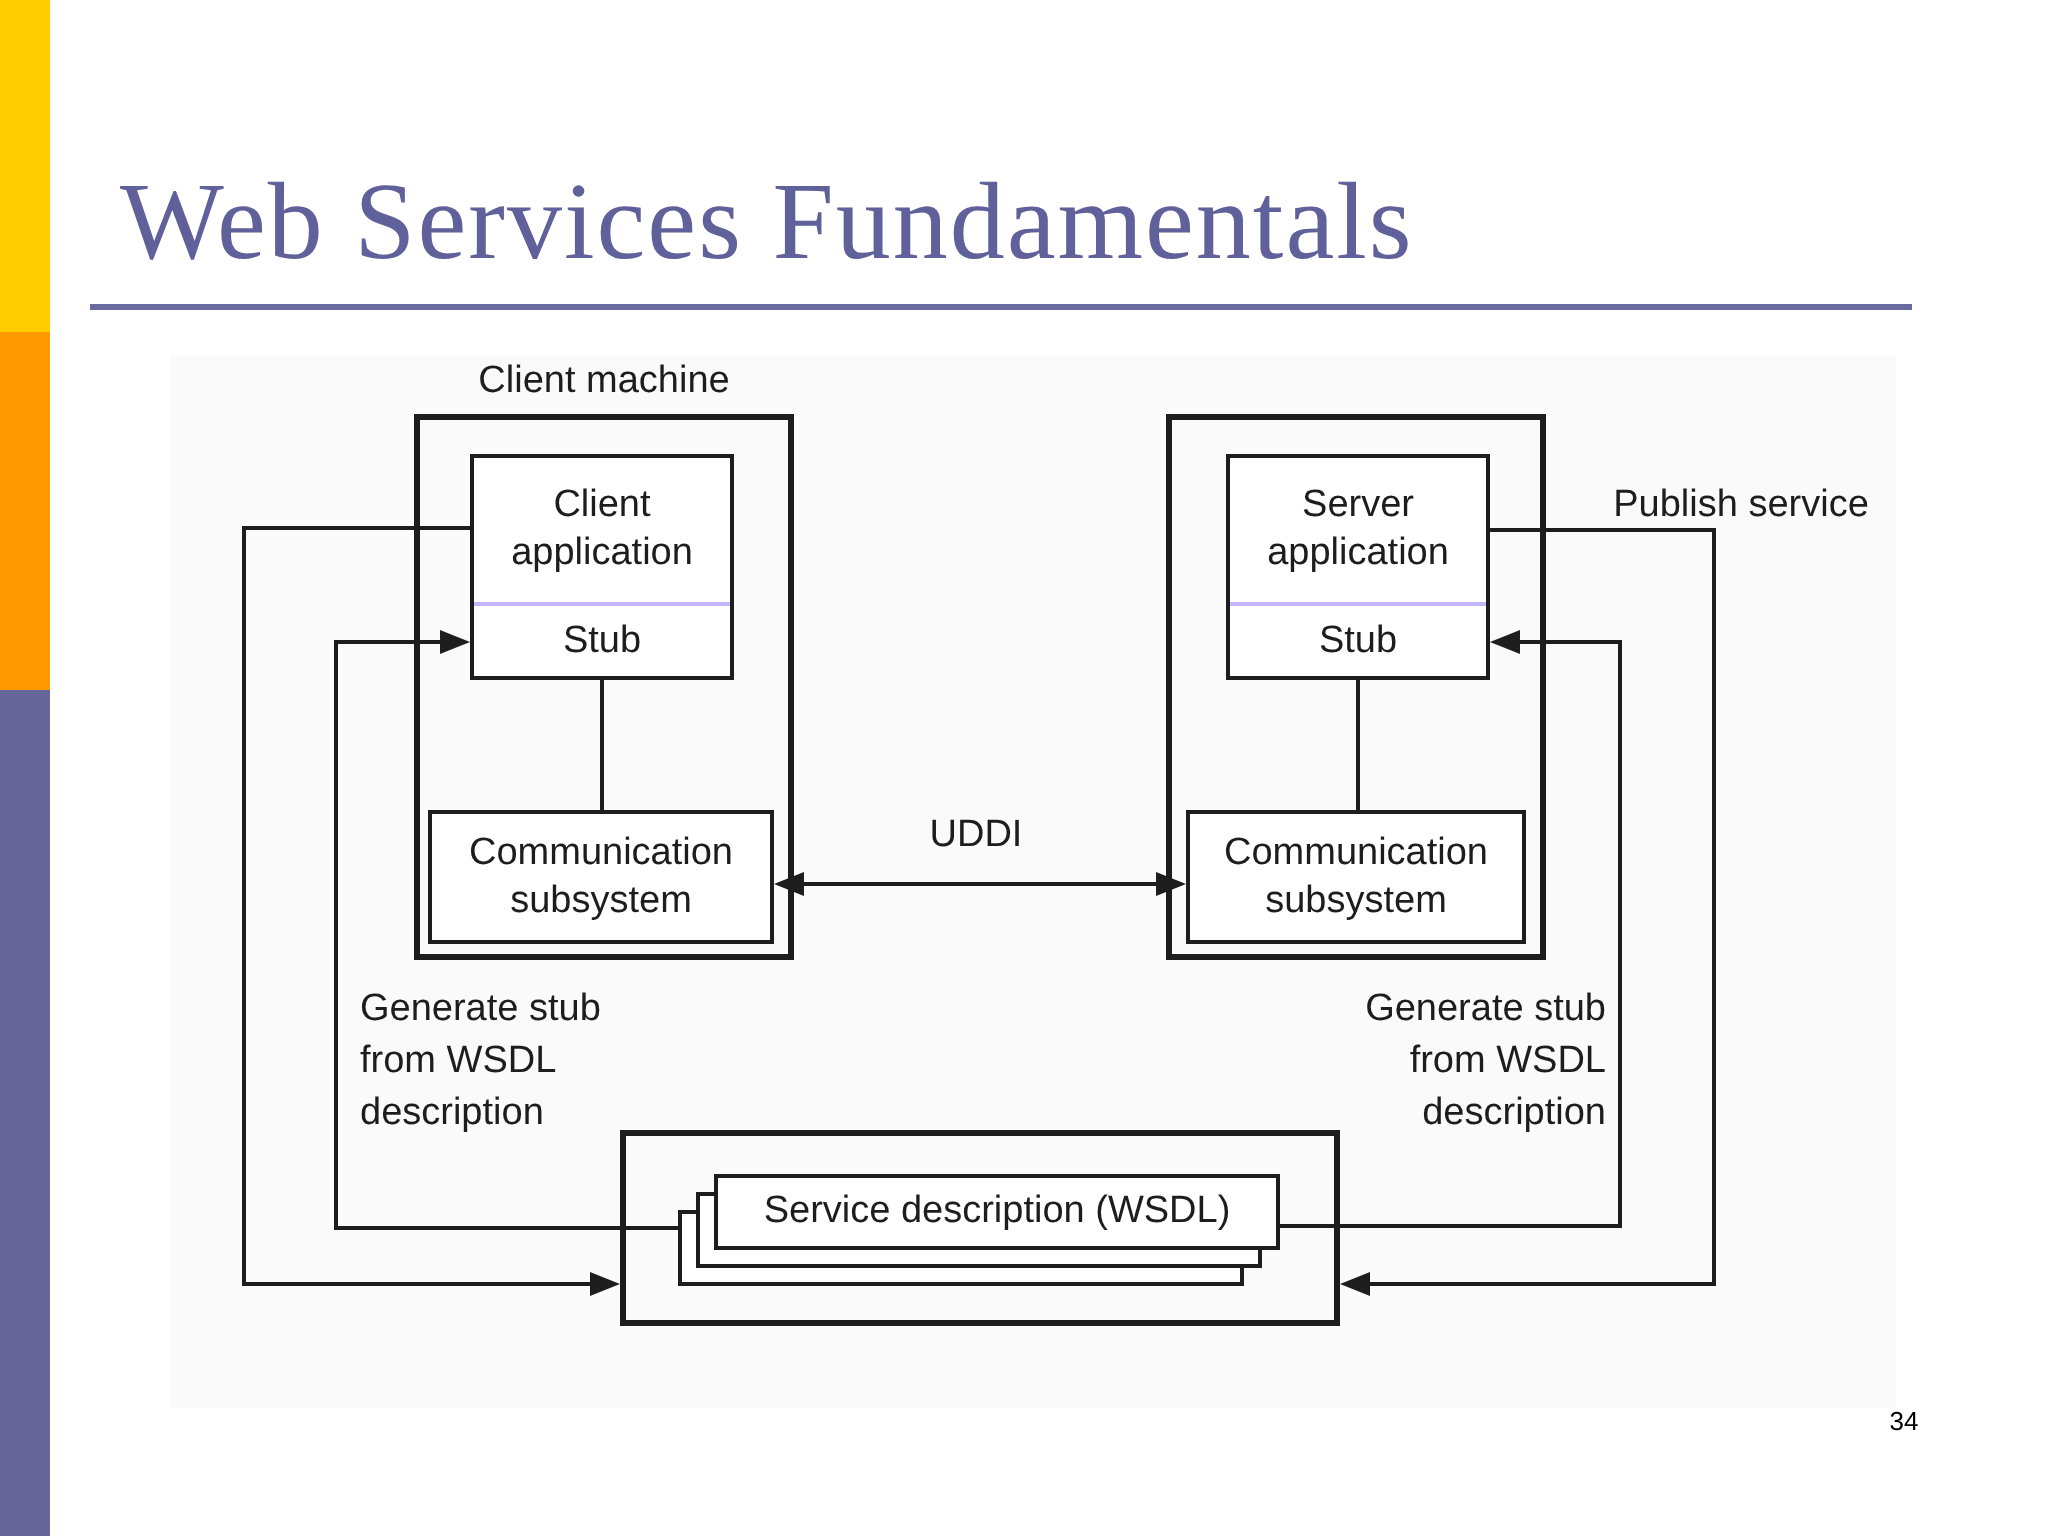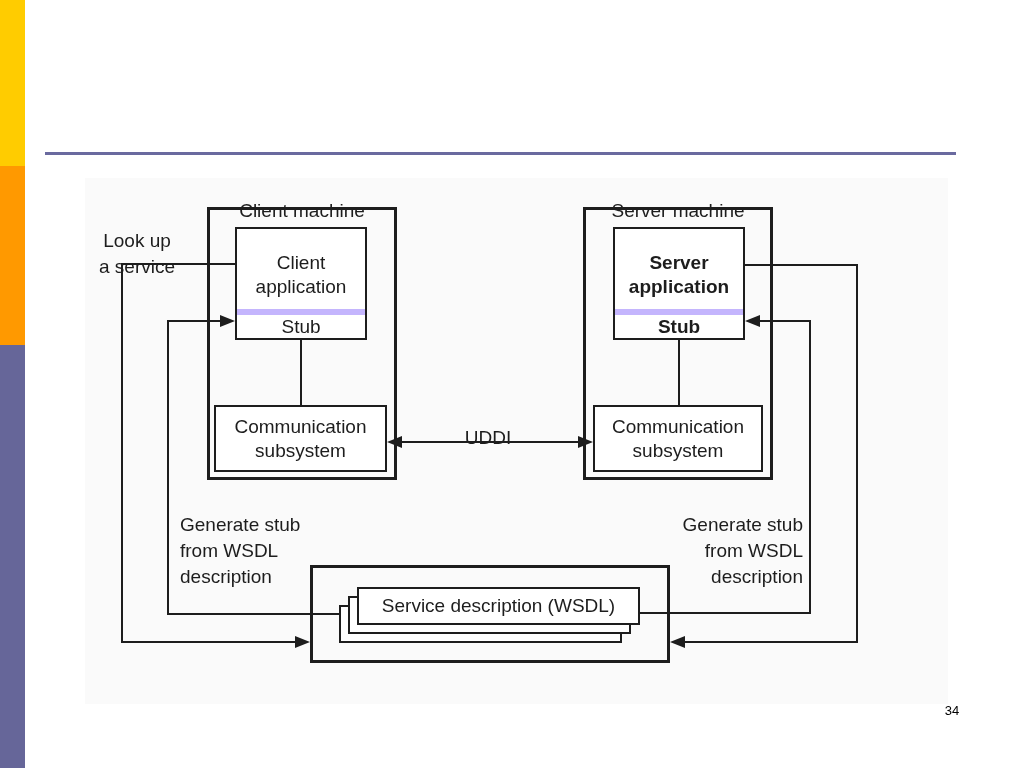--- a/index.html
+++ b/index.html
@@ -28,26 +28,26 @@
   .box {
     position:absolute; background:#ffffff; border:2px solid #1D1D1D;
     display:flex; align-items:center; justify-content:center;
     text-align:center; line-height:24px; white-space:pre-line;
   }
   .machine { background:transparent; border-width:3px; }
   .dirbox  { background:transparent; border-width:3px; }
 
   .appbox { display:flex; flex-direction:column; padding:0; }
   .app-top {
-    flex:0 0 74px; border-bottom:6px solid #c4b5fd; width:100%;
-    display:flex; align-items:center; justify-content:center; white-space:pre-line;margin-top:12px;
+    flex:0 0 74px; border-bottom:2px solid #c4b5fd; width:100%;
+    display:flex; align-items:center; justify-content:center; white-space:pre-line;
   }
   .app-stub { flex:1 1 auto; width:100%; display:flex; align-items:center; justify-content:center; }
 
-  .lbl { position:absolute; line-height:26px; white-space:pre-line;margin-top:20px; }
+  .lbl { position:absolute; line-height:26px; white-space:pre-line; }
   .ctr { text-align:center; }
   .rgt { text-align:right; }
 
   .ln  { position:absolute; background:#1D1D1D; }
 
   .tri { position:absolute; width:0; height:0; border-top:6px solid transparent; border-bottom:6px solid transparent; }
   .tri-r { border-left:15px solid #1D1D1D; }
   .tri-l { border-right:15px solid #1D1D1D; }
 
   .pagenum { position:absolute; left:938px; top:703px; width:28px; text-align:center;
@@ -55,70 +55,69 @@
 </style>
 </head>
 <body>
 
 <div class="slide">
 
   <div class="bar bar-y"></div>
   <div class="bar bar-o"></div>
   <div class="bar bar-p"></div>
 
+  <div class="title">Web Services Fundamentals</div>
   <div class="title-rule"></div>
 
   <div class="figure">
 
     <div class="lbl ctr" style="left:122px;top:0;width:190px;">Client machine</div>
-    <div class="lbl ctr" style="left:498px;top:0;width:190px;">Server machine</div>
 
     <div class="box machine" style="left:122px;top:29px;width:190px;height:273px;"></div>
     <div class="box machine" style="left:498px;top:29px;width:190px;height:273px;"></div>
 
     <div class="box appbox" style="left:150px;top:49px;width:132px;height:113px;">
       <div class="app-top">Client
 application</div>
       <div class="app-stub">Stub</div>
     </div>
 
-    <div class="box appbox" style="left:528px;top:49px;width:132px;height:113px;font-weight:bold;">
+    <div class="box appbox" style="left:528px;top:49px;width:132px;height:113px;">
       <div class="app-top">Server
 application</div>
       <div class="app-stub">Stub</div>
     </div>
 
     <div class="box" style="left:129px;top:227px;width:173px;height:67px;">Communication
 subsystem</div>
     <div class="box" style="left:508px;top:227px;width:170px;height:67px;">Communication
 subsystem</div>
 
     <div class="ln" style="left:215px;top:162px;width:2px;height:65px;"></div>
     <div class="ln" style="left:593px;top:162px;width:2px;height:65px;"></div>
 
     <div class="lbl ctr" style="left:353px;top:227px;width:100px;">UDDI</div>
     <div class="ln" style="left:310px;top:263px;width:190px;height:2px;"></div>
     <div class="tri tri-l" style="left:302px;top:258px;"></div>
     <div class="tri tri-r" style="left:493px;top:258px;"></div>
 
-    <div class="lbl ctr" style="left:2px;top:30px;width:100px;">Look up
-a service</div>
     <div class="ln" style="left:37px;top:85px;width:114px;height:2px;"></div>
     <div class="ln" style="left:36px;top:85px;width:2px;height:380px;"></div>
     <div class="ln" style="left:36px;top:463px;width:175px;height:2px;"></div>
     <div class="tri tri-r" style="left:210px;top:458px;"></div>
 
     <div class="lbl" style="left:95px;top:314px;width:170px;">Generate stub
 from WSDL
 description</div>
     <div class="ln" style="left:82px;top:142px;width:54px;height:2px;"></div>
     <div class="ln" style="left:82px;top:142px;width:2px;height:295px;"></div>
     <div class="ln" style="left:82px;top:435px;width:173px;height:2px;"></div>
     <div class="tri tri-r" style="left:135px;top:137px;"></div>
 
+    <div class="lbl ctr" style="left:703px;top:62px;width:165px;">Publish service</div>
     <div class="ln" style="left:660px;top:86px;width:113px;height:2px;"></div>
     <div class="ln" style="left:771px;top:86px;width:2px;height:379px;"></div>
     <div class="ln" style="left:599px;top:463px;width:174px;height:2px;"></div>
     <div class="tri tri-l" style="left:585px;top:458px;"></div>
 
     <div class="lbl rgt" style="left:555px;top:314px;width:163px;">Generate stub
 from WSDL
 description</div>
     <div class="ln" style="left:674px;top:142px;width:52px;height:2px;"></div>
     <div class="ln" style="left:724px;top:142px;width:2px;height:294px;"></div>

